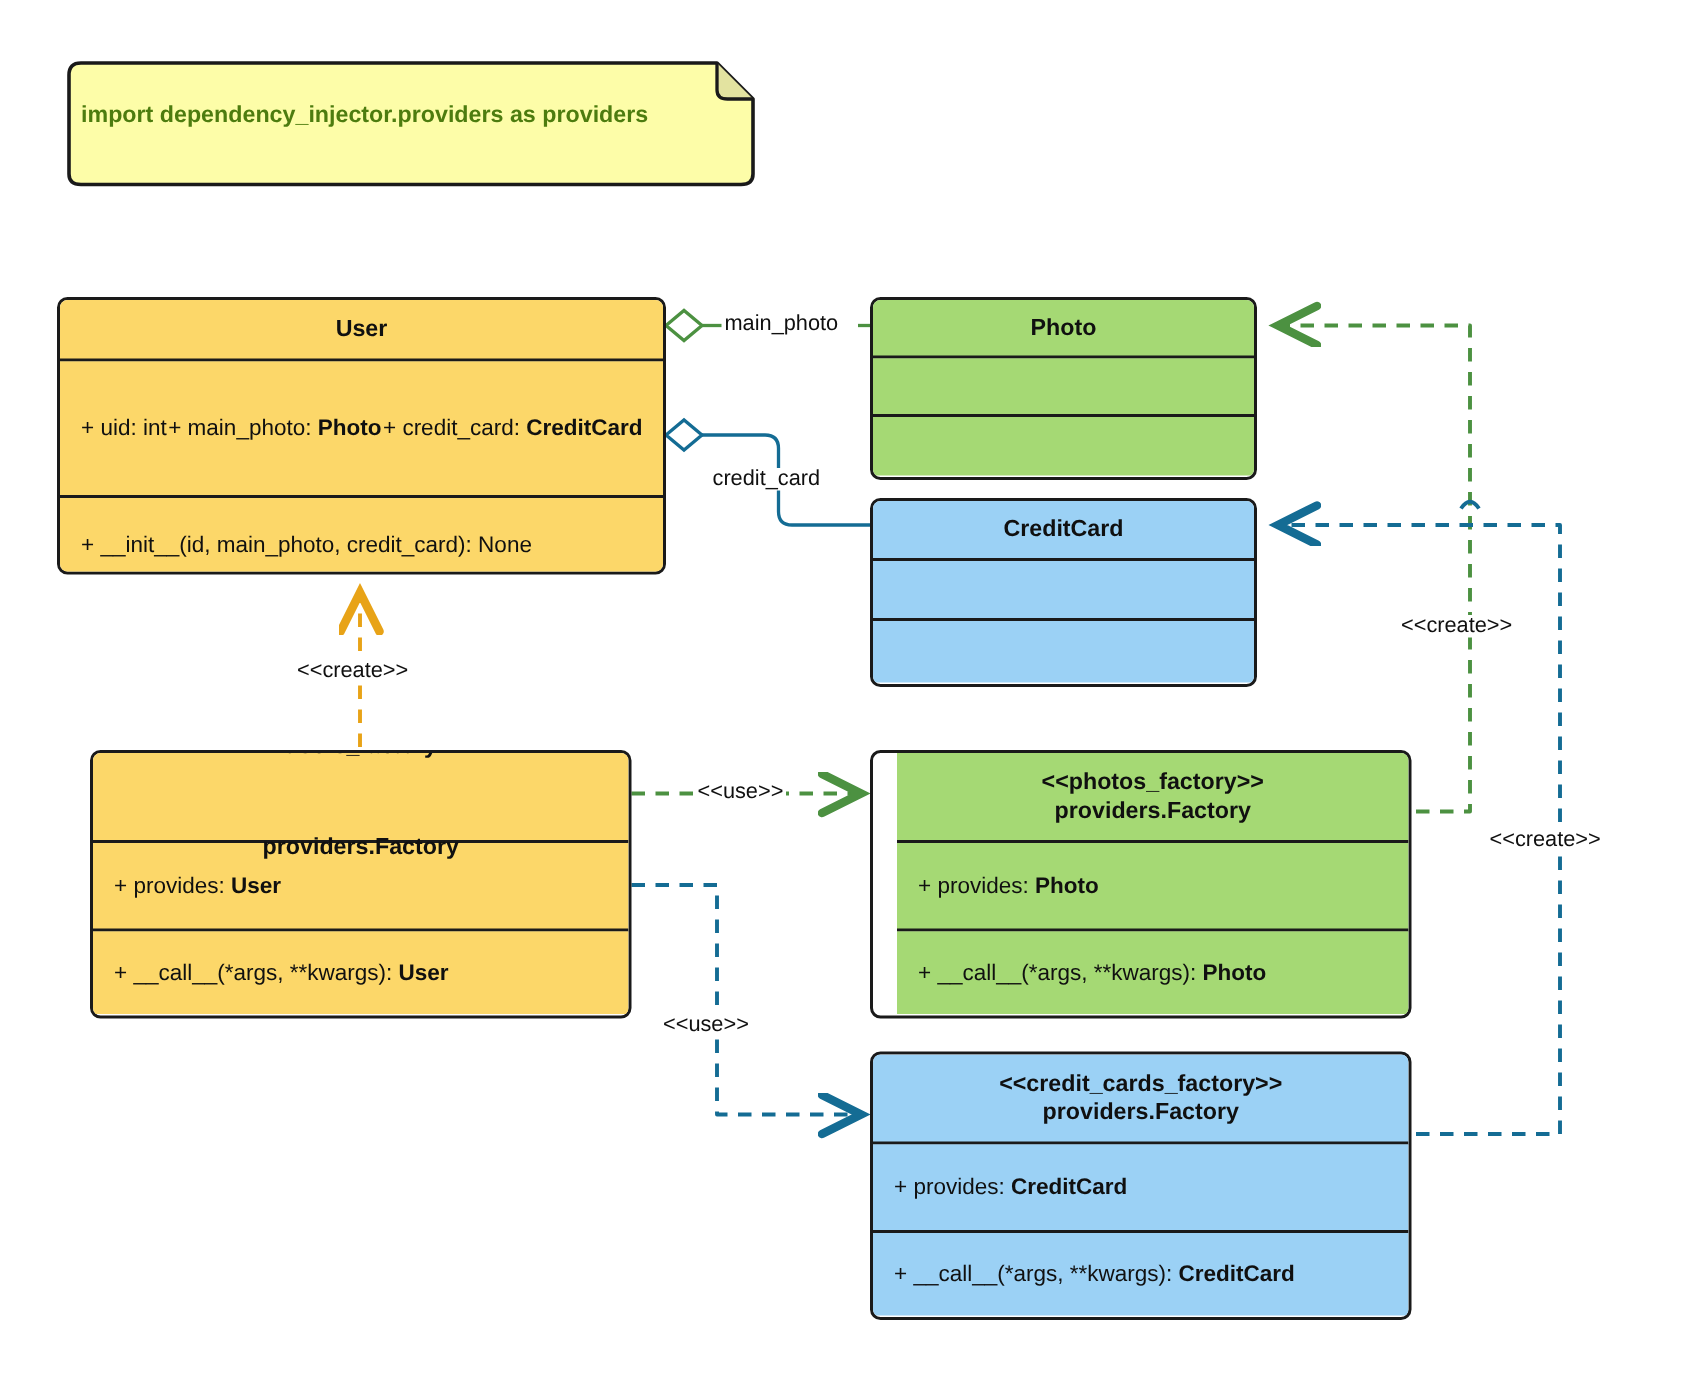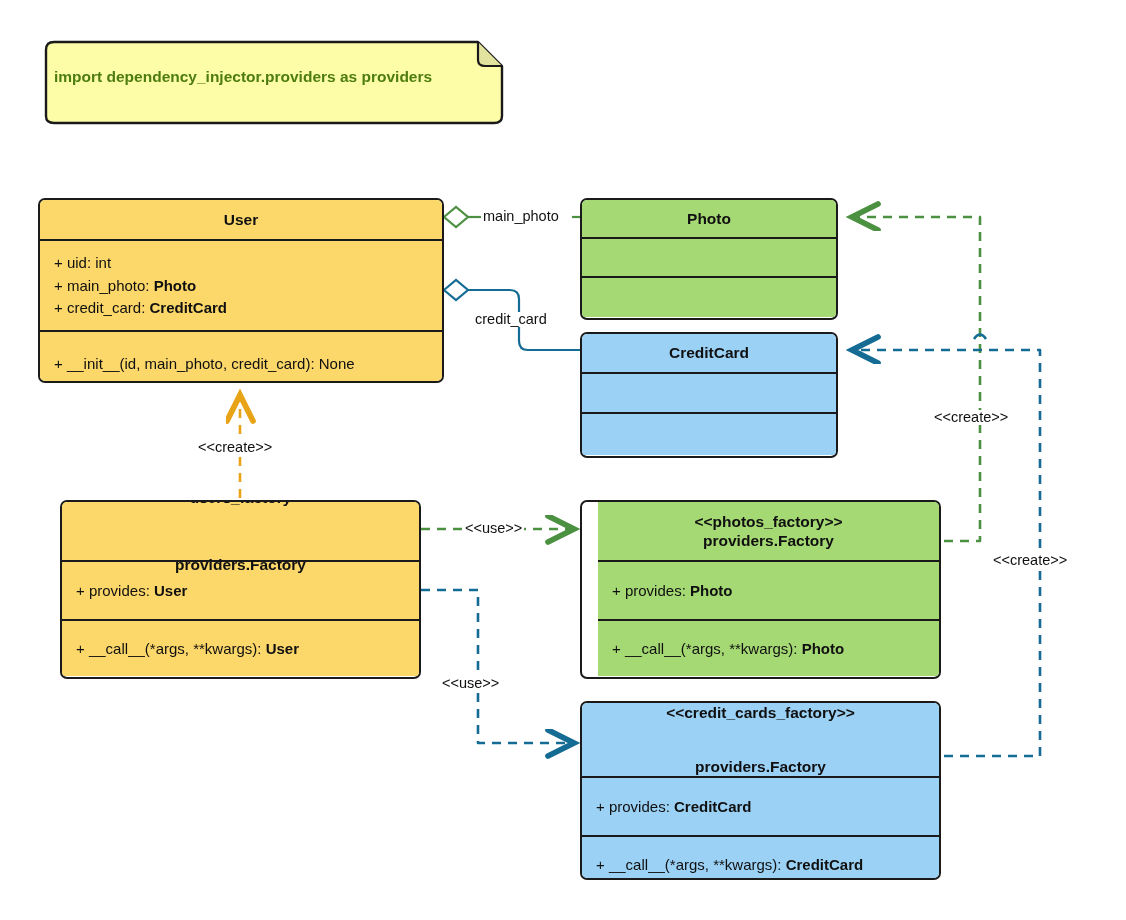--- a/index.html
+++ b/index.html
@@ -51,21 +51,21 @@
   .uml-row.compartment {
     justify-content: flex-start;
     align-items: center;
     padding-left: 14px;
     font-size: 15px;
     color: #101010;
   }
   .uml-row.sep-bottom { border-bottom: 2.5px solid #1a1a1a; }
   .uml-lines {
     display: flex;
-    flex-direction: column;
+    flex-direction: row;
     justify-content: flex-end;
     gap: 1px;
     line-height: 1.45;
   }
   .uml-lines .ln { white-space: pre; }
   .b { font-weight: bold; }
 
   
   .fill-yellow { background: #FCD769; }
   .fill-green  { background: #A5D974; }
@@ -209,21 +209,21 @@
     </div>
     <div class="uml-row compartment sep-bottom fill-green" style="height:59px;">
       <span class="ln">+ <span>provides: </span><span class="b">Photo</span></span>
     </div>
     <div class="uml-row compartment fill-green" style="height:55px;">
       <span class="ln">+ <span>__call__(*args, **kwargs): </span><span class="b">Photo</span></span>
     </div>
   </div>
 
   <div class="uml-class" style="left:580px; top:701px; width:361px; height:179px;">
-    <div class="uml-row title fill-blue" style="height:75px;justify-content:space-between;">
+    <div class="uml-row title fill-blue" style="height:60px;">
       <span>&lt;&lt;credit_cards_factory&gt;&gt;</span>
       <span>providers.Factory</span>
     </div>
     <div class="uml-row compartment sep-bottom fill-blue" style="height:59px;">
       <span class="ln">+ <span>provides: </span><span class="b">CreditCard</span></span>
     </div>
     <div class="uml-row compartment fill-blue" style="height:55px;">
       <span class="ln">+ <span>__call__(*args, **kwargs): </span><span class="b">CreditCard</span></span>
     </div>
   </div>

